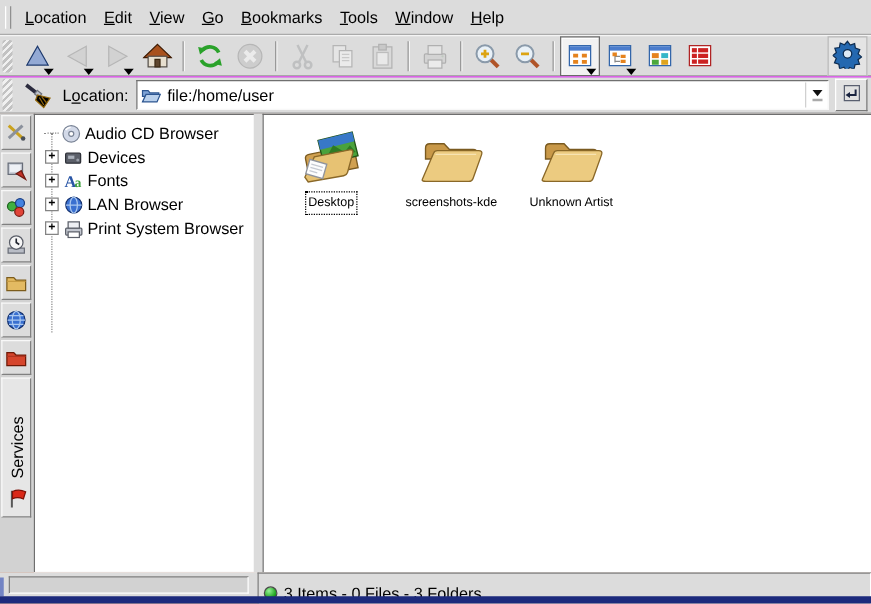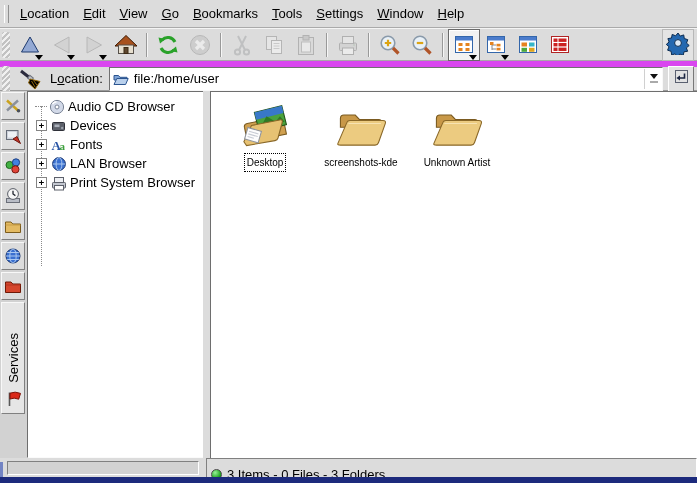--- a/index.html
+++ b/index.html
@@ -26,21 +26,21 @@
   .dd{position:absolute;right:2px;bottom:0;width:0;height:0;
     border-left:4px solid transparent;border-right:4px solid transparent;border-top:5px solid #000;}
   .tsep{width:0;height:24px;border-left:1px solid #999;border-right:1px solid #f6f6f6;margin:0 4px;}
   .spacer{flex:1;}
   .throbber{width:30px;height:30px;margin-right:3px;display:flex;align-items:center;justify-content:center;
     border:1px solid #b8b8b8;background:#e4e4e4;}
   .throbber svg{width:24px;height:24px;}
 
   
   .locbar{position:absolute;left:0;top:61px;width:100%;height:30px;box-sizing:border-box;
-    display:flex;align-items:center;background:#dcdcdc;border-bottom:1px solid #9a9a9a;border-top:6px solid #d946ef;justify-content:flex-end;}
+    display:flex;align-items:center;background:#dcdcdc;border-bottom:1px solid #9a9a9a;border-top:1px solid #d946ef;justify-content:flex-end;}
   .loc-label{margin:0 6px 0 4px;white-space:nowrap;}
   .combo{flex:1;height:22px;background:#fff;border:1px solid;border-color:#707070 #f8f8f8 #f8f8f8 #707070;
     display:flex;align-items:center;padding-left:3px;margin-right:5px;}
   .combo .ic{width:16px;height:14px;margin-right:5px;}
   .combo .ic svg{width:16px;height:14px;display:block;}
   .combo-text{flex:1;white-space:nowrap;overflow:hidden;}
   .combo-arrow{width:17px;height:20px;display:flex;flex-direction:column;align-items:center;justify-content:center;gap:2px;border-left:1px solid #d0d0d0;}
   .combo-arrow .tri{width:0;height:0;border-left:4px solid transparent;border-right:4px solid transparent;border-top:5px solid #111;}
   .combo-arrow .bar{width:8px;height:2px;background:#aaa;}
   .gobtn{width:24px;height:24px;margin-right:3px;display:flex;align-items:center;justify-content:center;
@@ -100,21 +100,20 @@
 
   <div class="menubar">
     <div class="menugrip"></div>
 
   <span class="menu-item"><u>L</u>ocation</span>
       <span class="menu-item"><u>E</u>dit</span>
       <span class="menu-item"><u>V</u>iew</span>
       <span class="menu-item"><u>G</u>o</span>
       <span class="menu-item"><u>B</u>ookmarks</span>
       <span class="menu-item"><u>T</u>ools</span>
-      <span class="menu-item"><u>S</u>ettings</span>
       <span class="menu-item"><u>W</u>indow</span>
       <span class="menu-item"><u>H</u>elp</span>
     </div>
 
   <div class="toolbar">
     <div class="grip"></div>
 
     <div class="tbtn">
         <span class="ic">
           <svg viewBox="0 0 24 24">

